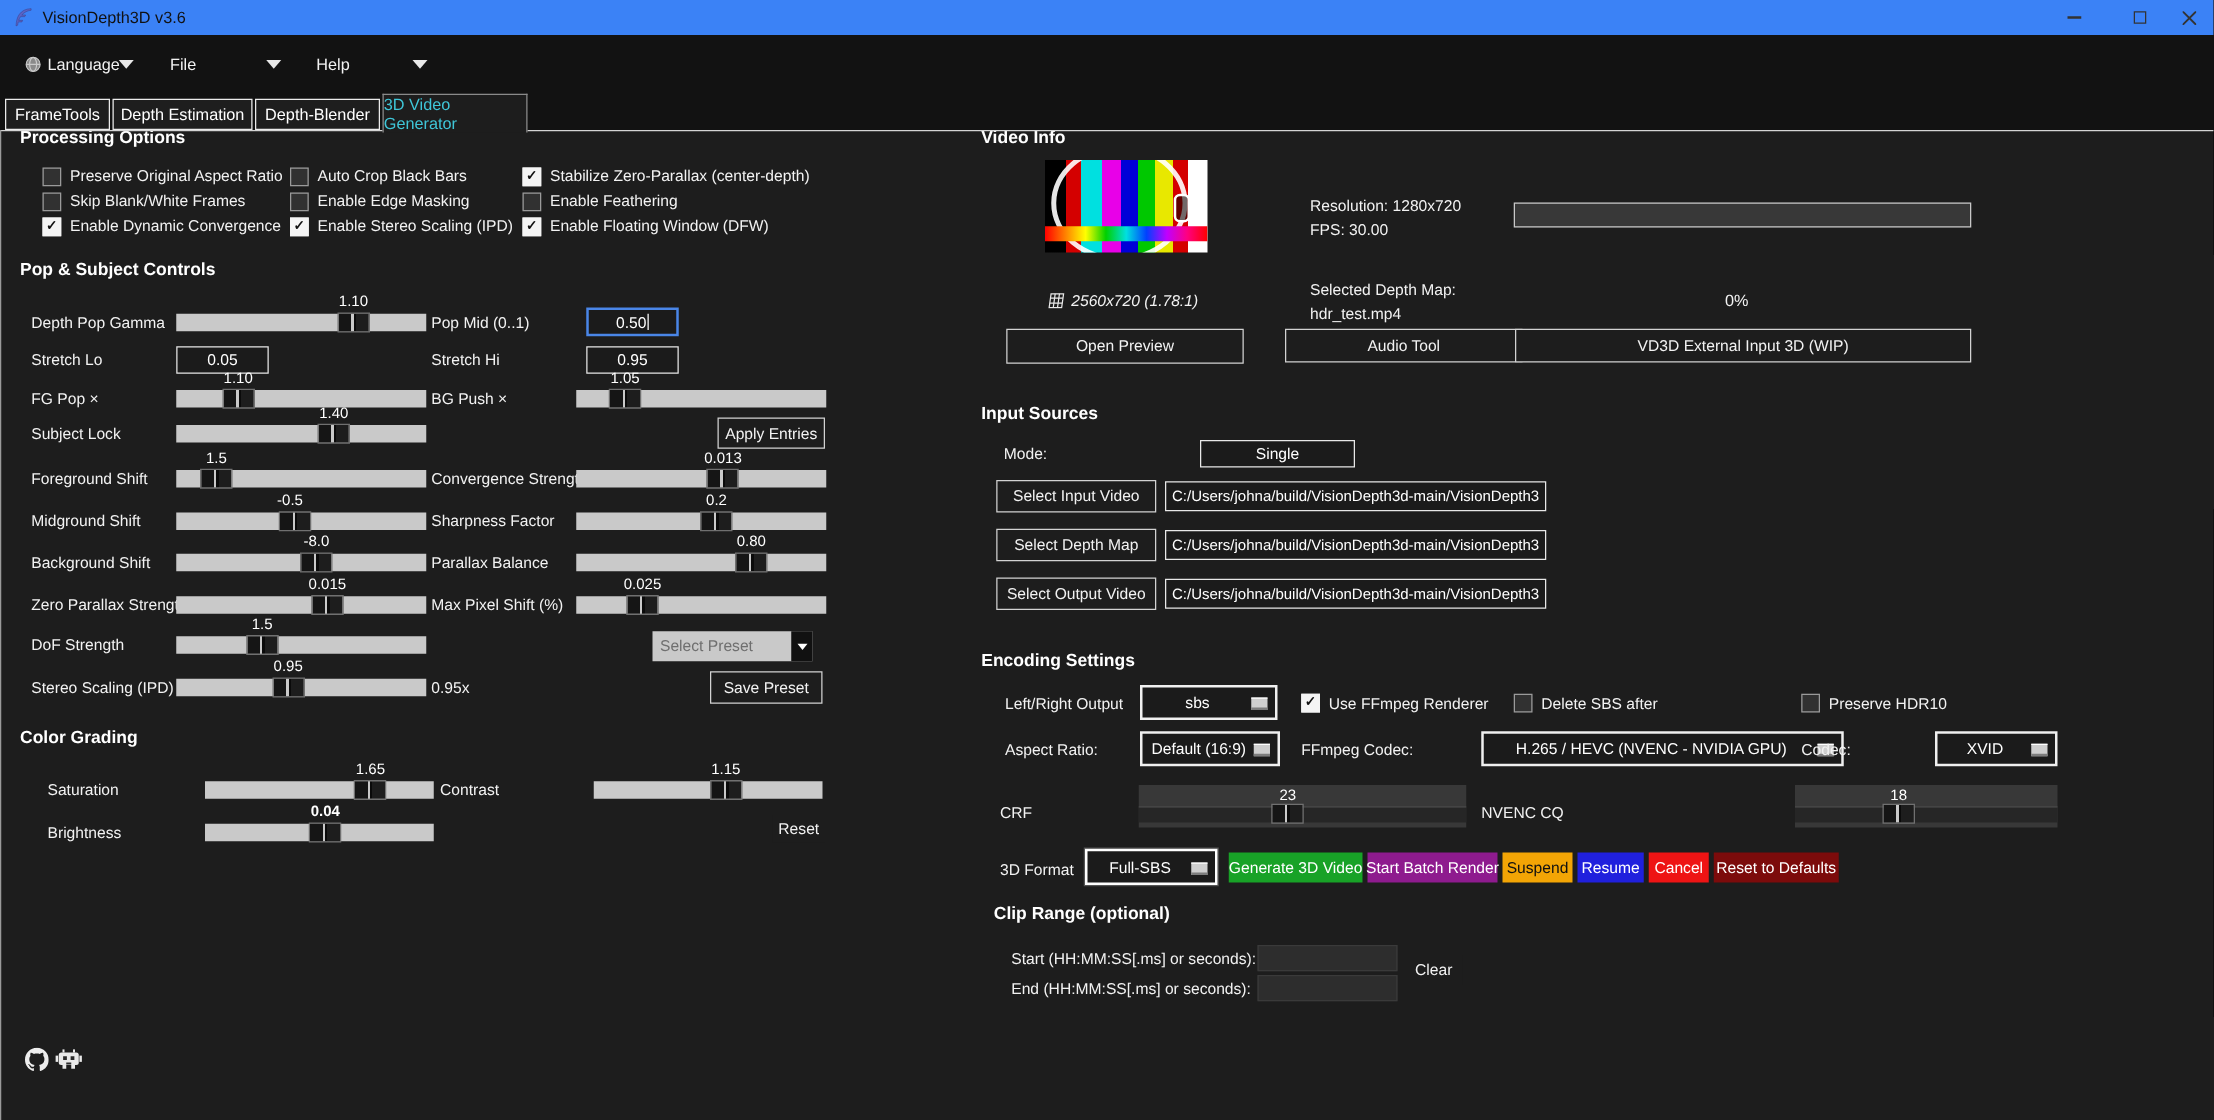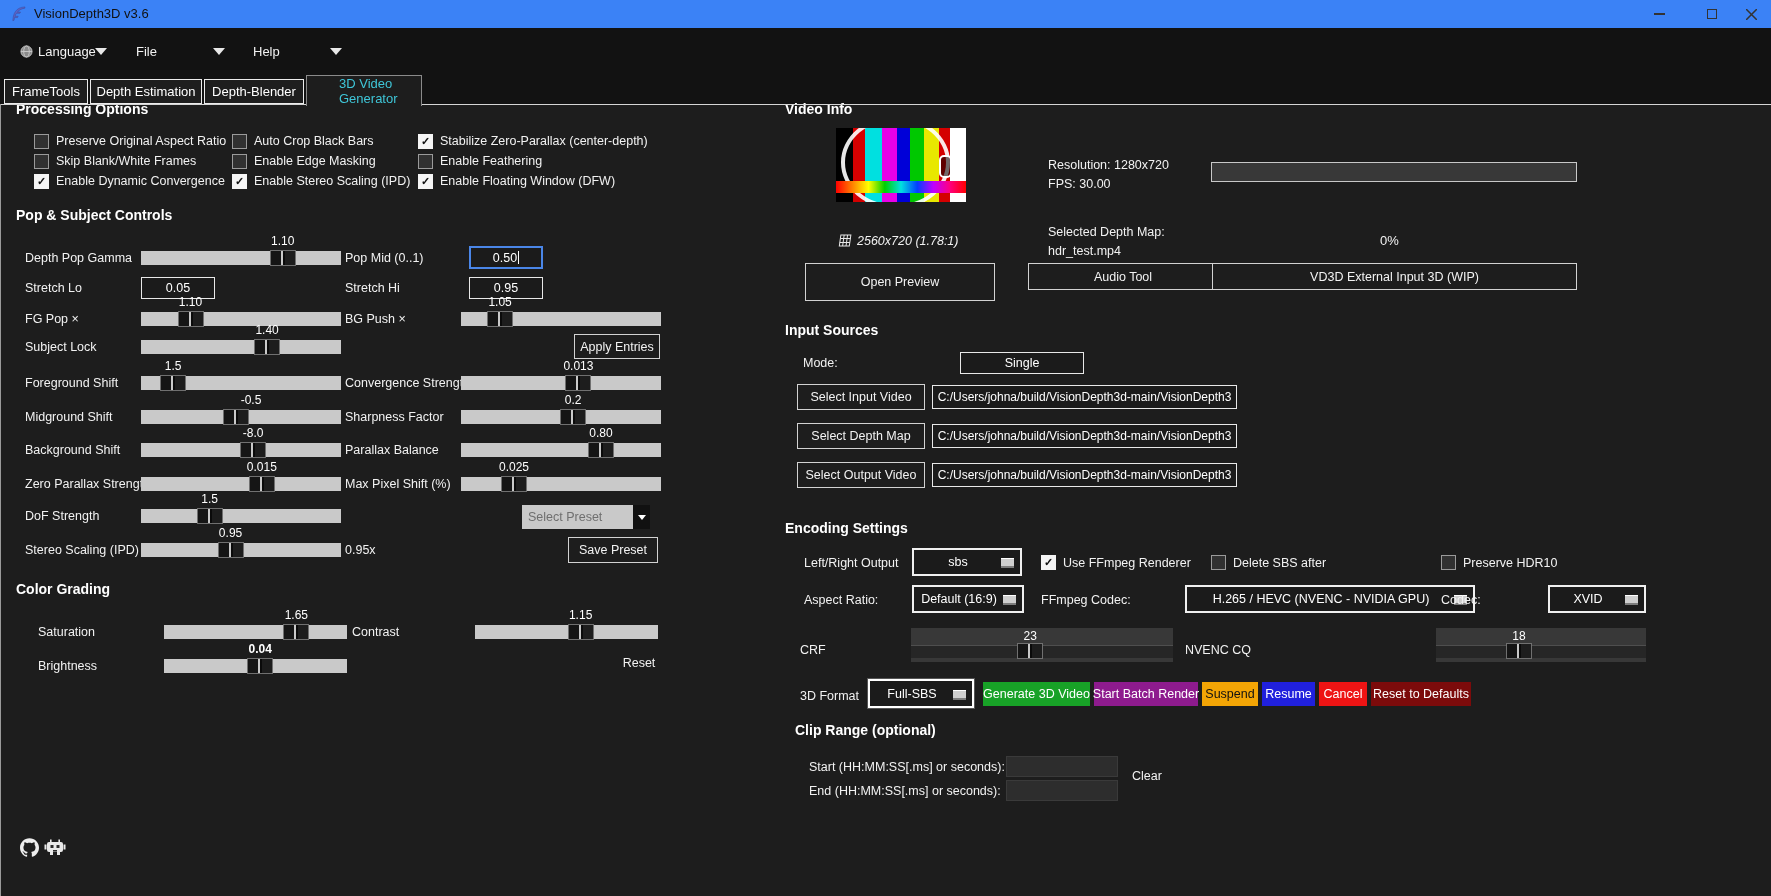--- a/index.html
+++ b/index.html
@@ -10,21 +10,21 @@
   .titlebar .ttl{position:absolute;left:34px;top:6px;font-size:13px;color:#111;}
   .winbtn{position:absolute;top:0;width:40px;height:28px;display:flex;align-items:center;justify-content:center;}
   .minl{width:11px;height:1.5px;background:#333;}
   .maxs{width:10px;height:10px;border:1.4px solid #333;box-sizing:border-box;}
   
   .header{position:absolute;left:0;top:28px;width:100%;height:77px;background:#121212;}
   .mitem{position:absolute;font-size:13px;color:#f2f2f2;cursor:default;}
   .dar{position:absolute;width:0;height:0;border-left:6px solid transparent;border-right:6px solid transparent;border-top:7px solid #e8e8e8;}
   .tab{position:absolute;top:79px;height:25px;background:#1e1e1e;border:1px solid #ececec;box-sizing:border-box;
        display:flex;align-items:center;justify-content:center;font-size:13px;color:#fff;z-index:2;}
-  .tab.active{top:75px;height:31px;background:#1d1d1d;border:1px solid #8a8a8a;border-bottom:none;z-index:4;color:#3fc6d8;padding-left:32px;}
+  .tab.active{top:75px;height:31px;background:#1d1d1d;border:1px solid #8a8a8a;border-bottom:none;z-index:4;color:#3fc6d8;}
   .nbline{position:absolute;left:0;top:104px;width:1771px;height:1px;background:#d5d5d5;z-index:1;}
   .nbvline{position:absolute;left:0;top:104px;width:1px;height:792px;background:#9a9a9a;z-index:1;}
   
   .h{position:absolute;font-weight:bold;font-size:14px;color:#fff;white-space:nowrap;}
   .lbl{position:absolute;font-size:12.5px;color:#f2f2f2;white-space:nowrap;}
   .btn{position:absolute;background:#1d1d1d;border:1px solid #d2d2d2;color:#f2f2f2;font-size:12.5px;
        display:flex;align-items:center;justify-content:center;box-sizing:border-box;white-space:nowrap;cursor:default;}
   .btn.flat{border-color:transparent;background:#1d1d1d;}
   .entry{position:absolute;background:#1b1b1b;border:1px solid #e8e8e8;color:#fff;font-size:12.5px;
          padding:0 4px;box-sizing:border-box;overflow:hidden;white-space:nowrap;display:flex;align-items:center;justify-content:center;}
@@ -213,21 +213,21 @@
   <div class="hslider" style="left:461px;top:358px;width:200px">
       <div class="track"></div>
       <div class="thumb" style="left: 104.4px;"></div>
       <div class="val" style="left: 117.4px;">0.013</div>
     </div>
 
   <div class="lbl" style="left:25px;top:410px">Midground Shift</div>
   <div class="hslider" style="left:141px;top:392px;width:200px">
       <div class="track"></div>
       <div class="thumb" style="left: 81.78px;"></div>
-      <div class="val" style="left: 110px; text-align: center;">-0.5</div>
+      <div class="val" style="left: 91px; text-align: center;">-0.5</div>
     </div>
   <div class="lbl" style="left:345px;top:410px">Sharpness Factor</div>
   <div class="hslider" style="left:461px;top:392px;width:200px">
       <div class="track"></div>
       <div class="thumb" style="left: 99.18px;"></div>
       <div class="val" style="left: 112.18px;">0.2</div>
     </div>
 
   <div class="lbl" style="left:25px;top:443px">Background Shift</div>
   <div class="hslider" style="left:141px;top:425px;width:200px">
@@ -317,21 +317,21 @@
       <rect x="3" y="1" width="10" height="11"></rect>
         <path d="M3 4.5h10M3 8.5h10M6.3 1v11M9.7 1v11"></path>
     </g>
   </svg>
   <div class="lbl ital" style="left:857px;top:234px">2560x720 (1.78:1)</div>
 
   <div class="lbl" style="left:1048px;top:225px">Selected Depth Map:</div>
   <div class="lbl" style="left:1048px;top:244px">hdr_test.mp4</div>
   <div class="lbl" style="left:1380px;top:233px;font-size:13px">0%</div>
 
-  <div class="btn" style="left:805px;top:263px;width:190px;height:38px">Open Preview</div>
+  <div class="btn" style="left:805px;top:263px;width:190px;height:28px">Open Preview</div>
   <div class="btn" style="left:1028px;top:263px;width:190px;height:27px">Audio Tool</div>
   <div class="btn" style="left:1212px;top:263px;width:365px;height:27px">VD3D External Input 3D (WIP)</div>
 
   <div class="h" style="left:785px;top:322px">Input Sources</div>
   <div class="lbl" style="left:803px;top:356px">Mode:</div>
   <div class="entry" style="left:960px;top:352px;width:124px;height:22px">
       <span>Single</span>
     </div>
 
   <div class="btn" style="left:797px;top:384px;width:128px;height:26px">Select Input Video</div>

